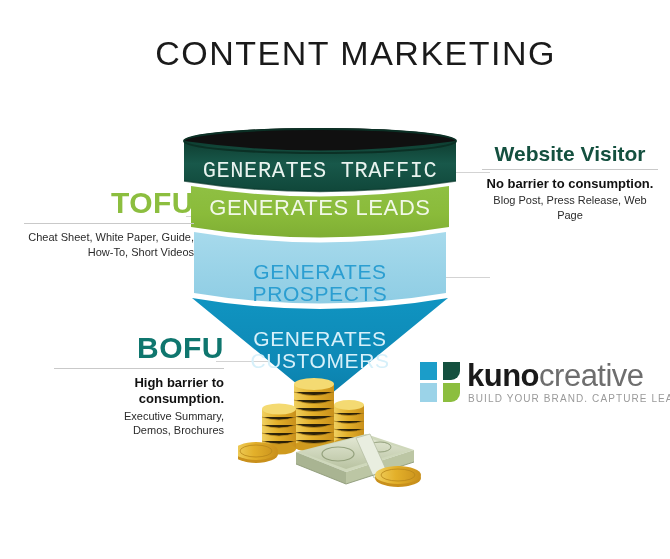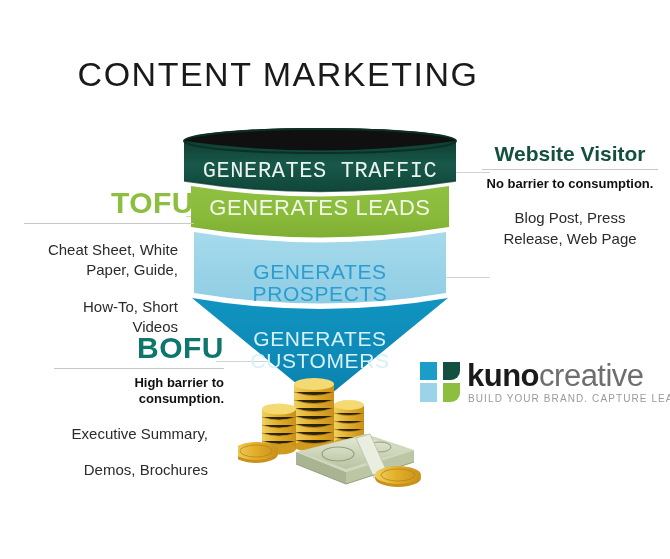--- a/index.html
+++ b/index.html
@@ -16,23 +16,23 @@
     width: 670px;
     height: 559px;
     overflow: hidden;
     background: #ffffff;
   }
 
   
   #title-block {
     position: absolute;
     left: 0;
-    top: 57px;
+    top: 36px;
     width: 556px;
-    text-align: center;
+    text-align: right;
     line-height: 1;
   }
   #title-line1 {
     font-size: 34px;
     letter-spacing: 1.5px;
     color: #1a1a1a;
     font-weight: 400;
     display: block;
   }
   #title-line2 {
@@ -108,24 +108,24 @@
     margin: 5px 0 6px 0;
   }
   .callout-sub {
     font-size: 13px;
     font-weight: bold;
     color: #111111;
     line-height: 1.25;
     margin: 0 0 1px 0;
   }
   .callout-list {
-    font-size: 15px;
+    font-size: 11px;
     color: #2b2b2b;
     line-height: 1.35;
-    margin: 16px;
+    margin: 0;
   }
 
   
   #callout-tofu {
     left: 24px;
     top: 188px;
     width: 170px;
     text-align: right;
   }
   #tofu-title {

